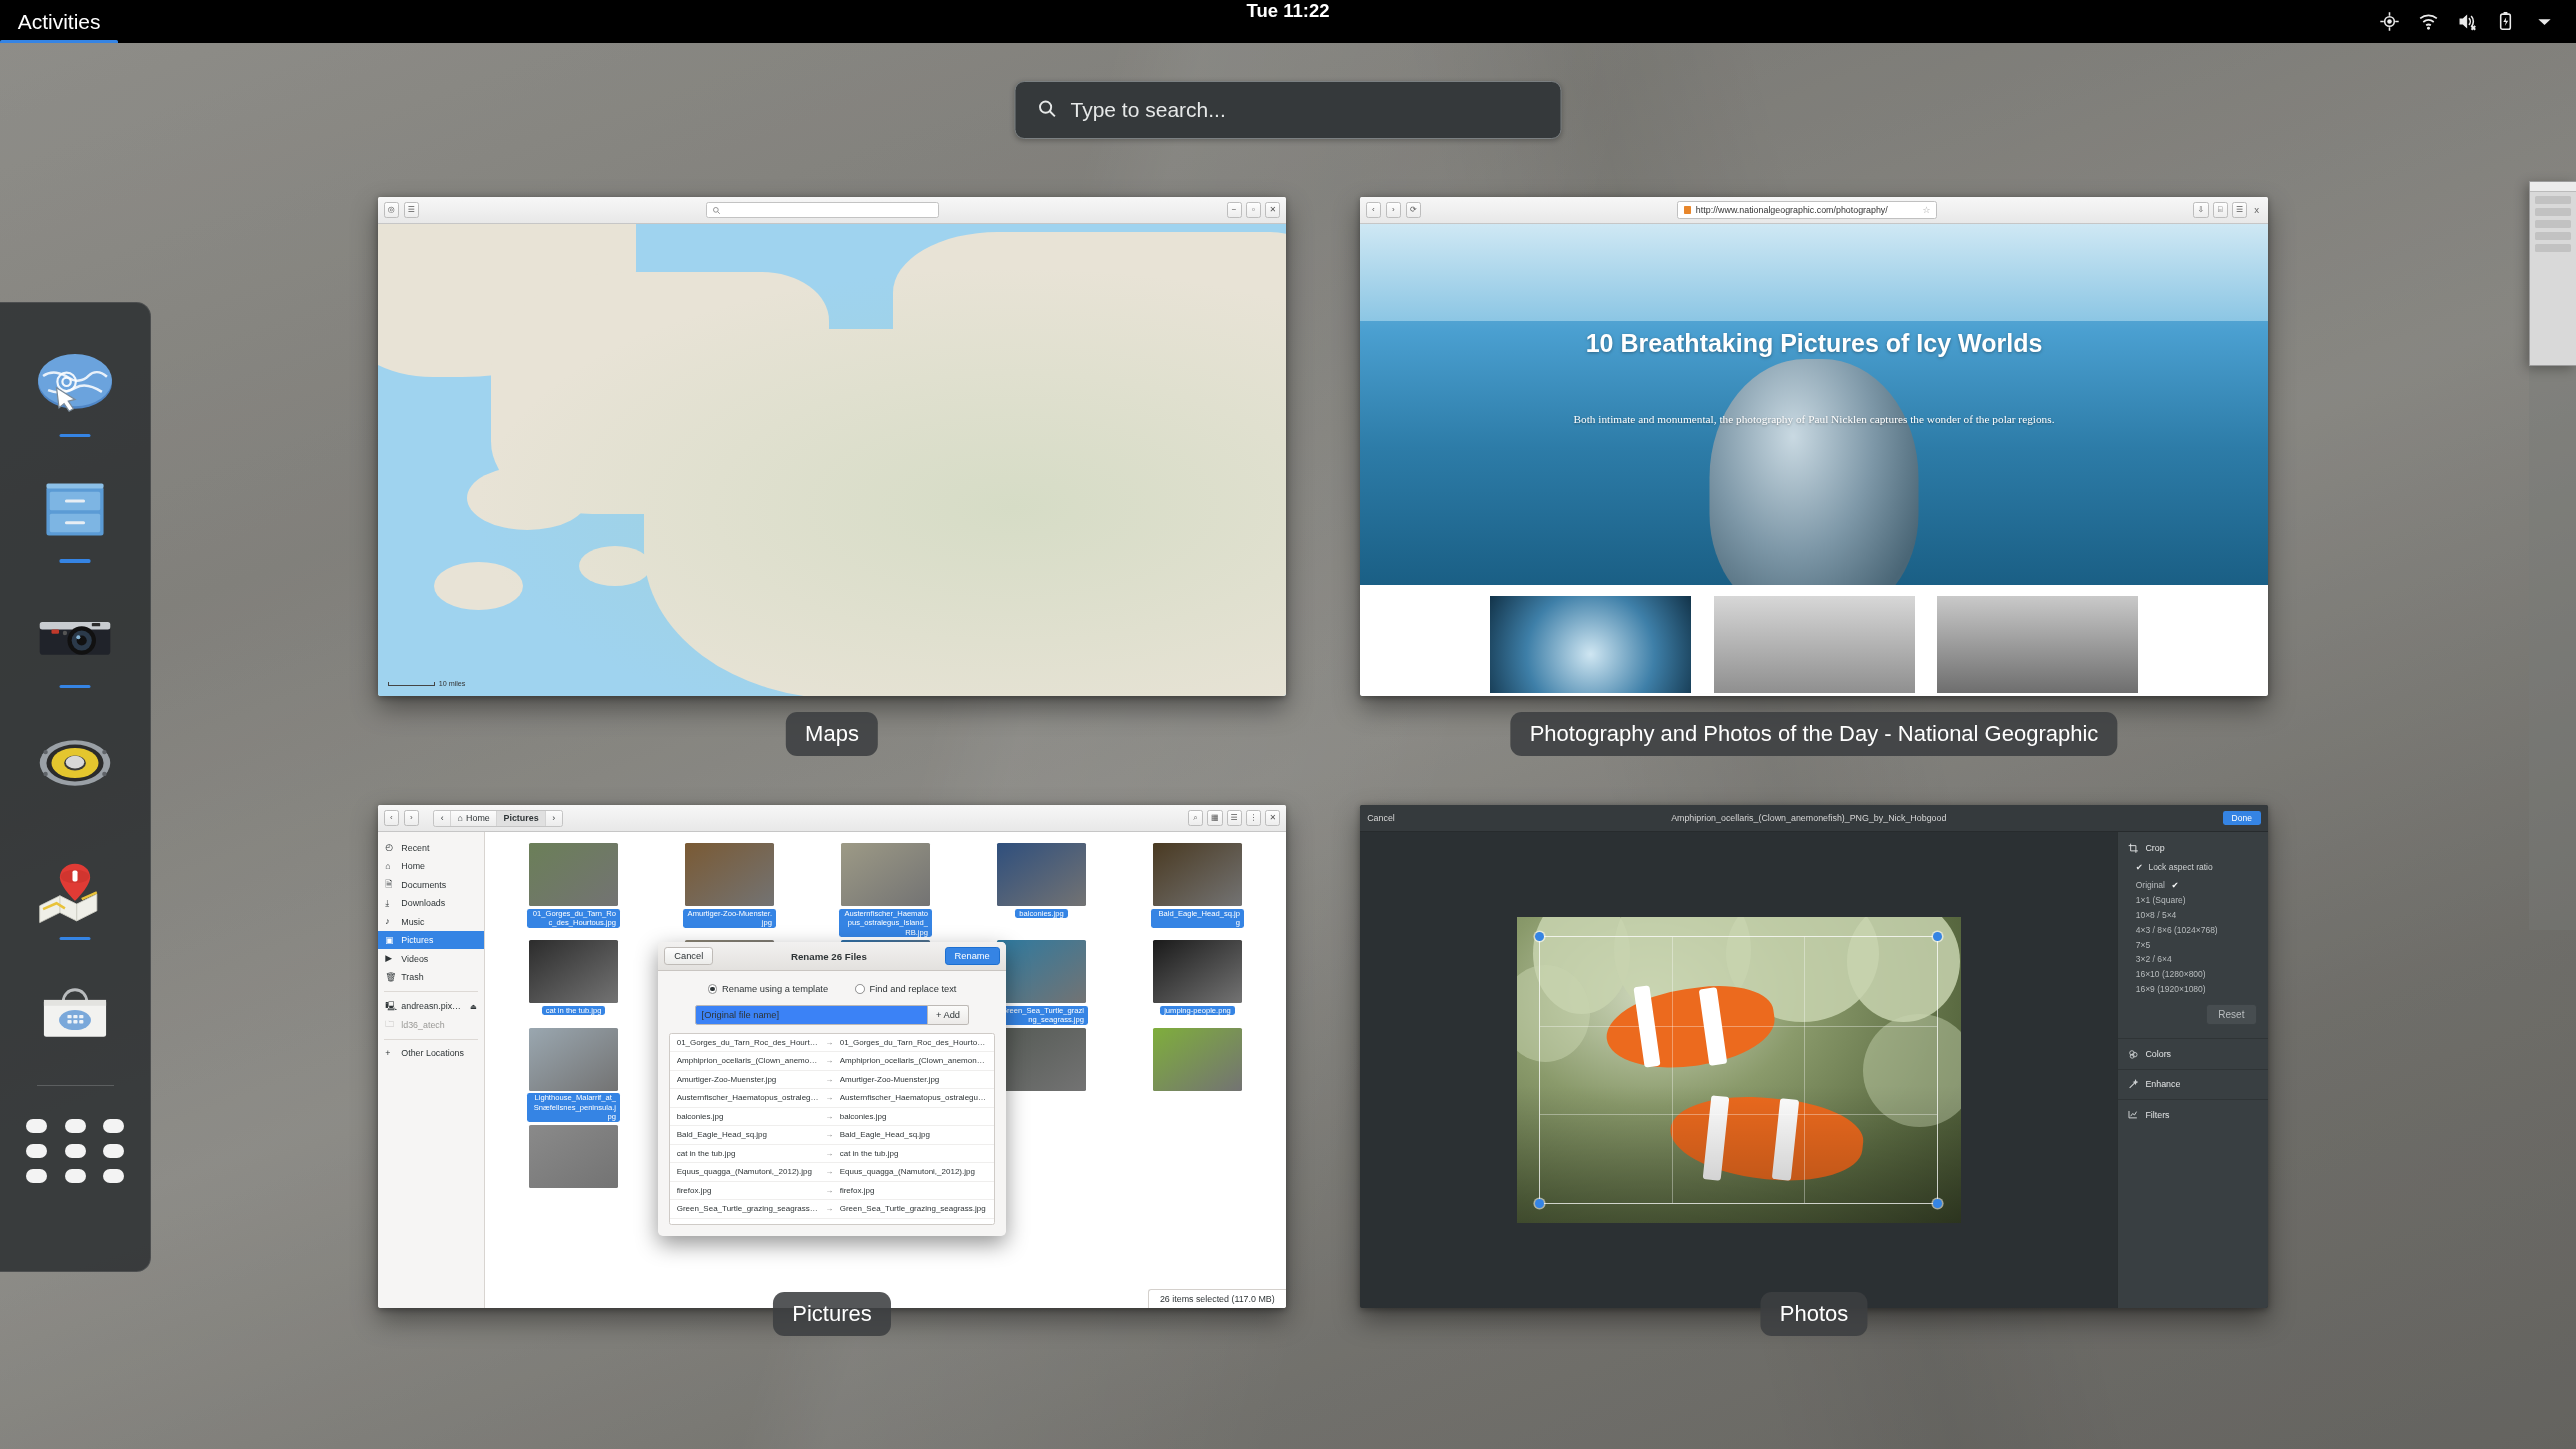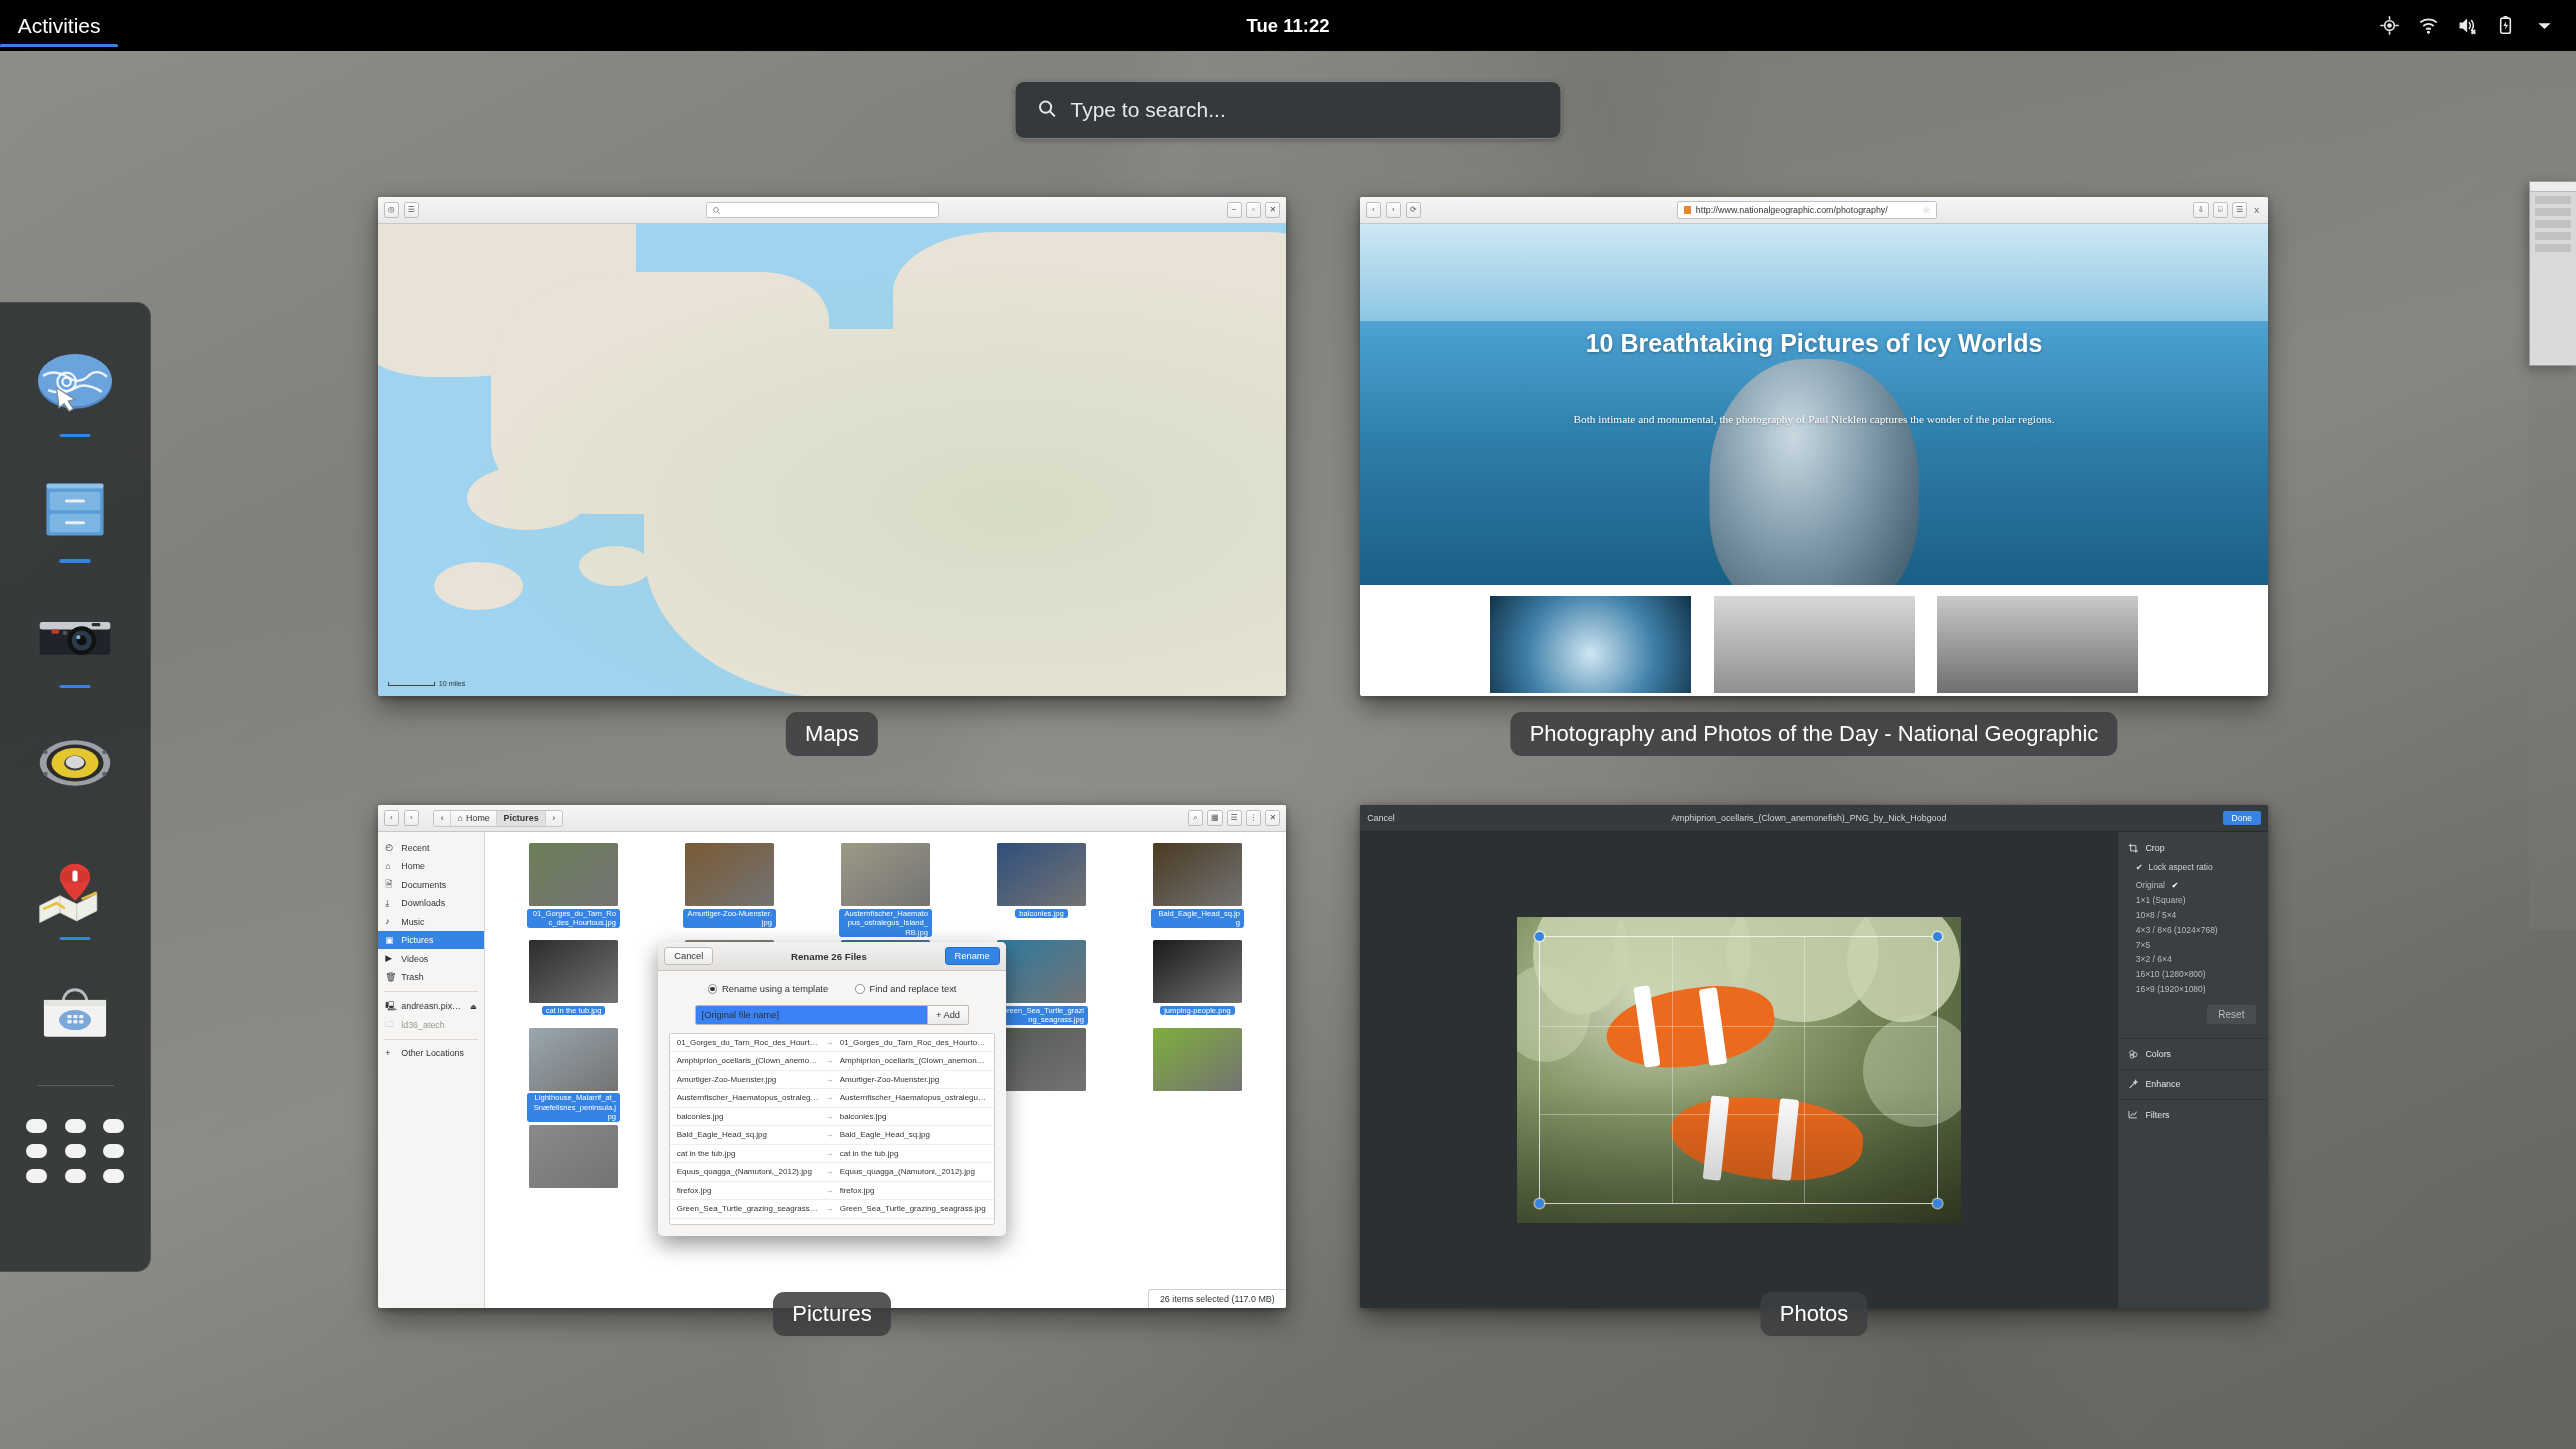--- a/index.html
+++ b/index.html
@@ -23,23 +23,23 @@
       linear-gradient(105deg, transparent 38%, rgba(255,255,255,0.10) 41%, rgba(255,255,255,0.04) 52%, transparent 56%),
       linear-gradient(75deg, transparent 60%, rgba(0,0,0,0.06) 66%, transparent 72%);
   }
   #overview-dim {
     position:absolute; inset:0;
     background: rgba(30,32,34,0.28);
   }
 
   
   #top-bar {
-    position:absolute; top:0; left:0; right:0; height:51px;
+    position:absolute; top:0; left:0; right:0; height:43px;
     background:#000; color:#fff;
-    display:flex; align-items:center;
+    display:flex; 
     z-index: 60;
   }
   #activities {
     position:relative;
     padding: 0 17.7px; height:43px;
     display:flex; align-items:center;
     font-size:21px; color:#fff; cursor:pointer;
   }
   #activities-underline {
     position:absolute; left:0; bottom:0; height:3.2px; width:100%;

